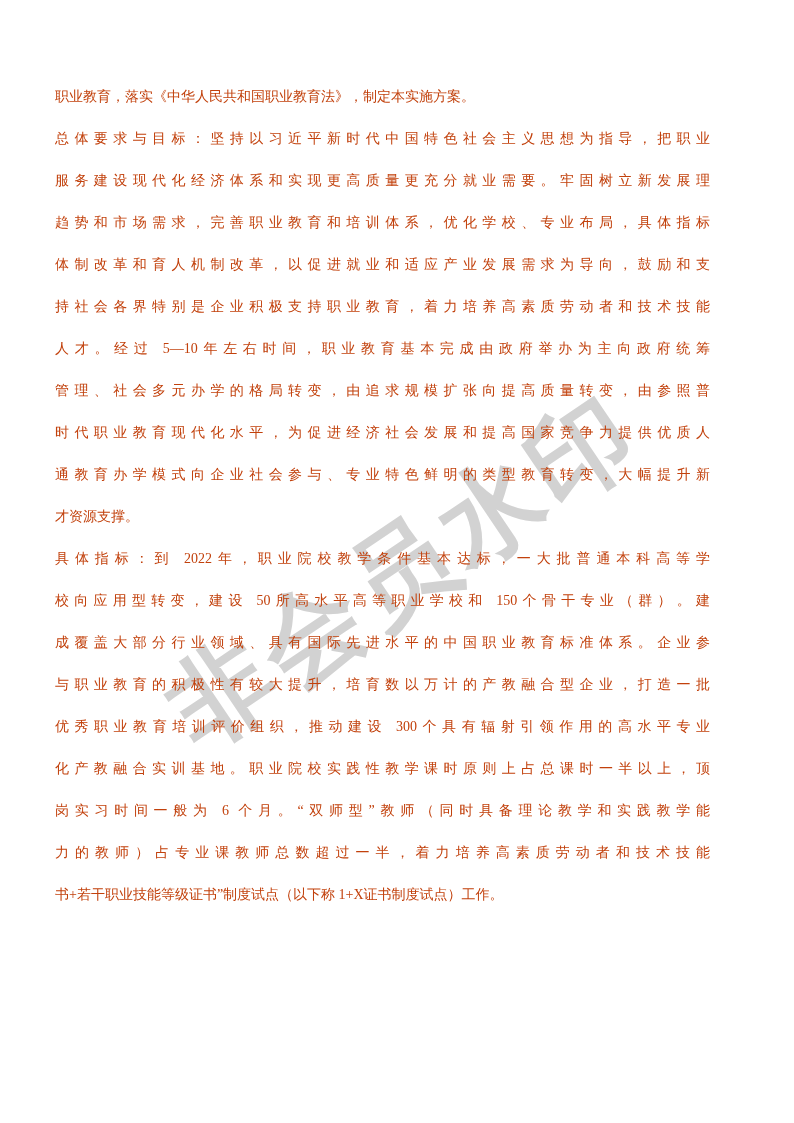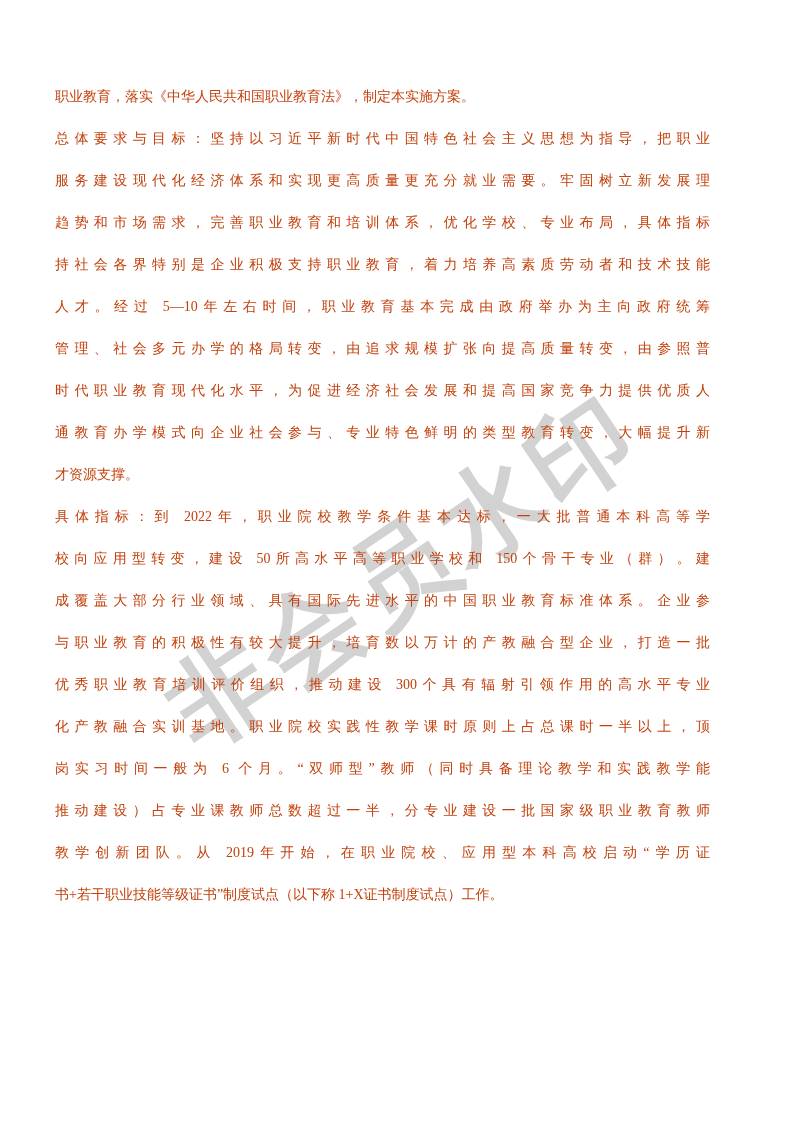--- a/index.html
+++ b/index.html
@@ -64,33 +64,33 @@
 <div class="page">
   <div class="watermark">非会员水印</div>
   <div class="doc" id="doc-body">
       <div class="doc-paragraph">
         <div class="doc-line para-end">职业教育，落实《中华人民共和国职业教育法》，制定本实施方案。</div>
       </div>
       <div class="doc-paragraph">
         <div class="doc-line">总体要求与目标：坚持以习近平新时代中国特色社会主义思想为指导，把职业</div>
         <div class="doc-line">服务建设现代化经济体系和实现更高质量更充分就业需要。牢固树立新发展理</div>
         <div class="doc-line">趋势和市场需求，完善职业教育和培训体系，优化学校、专业布局，具体指标</div>
+        <div class="doc-line">体制改革和育人机制改革，以促进就业和适应产业发展需求为导向，鼓励和支</div>
         <div class="doc-line">持社会各界特别是企业积极支持职业教育，着力培养高素质劳动者和技术技能</div>
         <div class="doc-line">人才。经过 5—10年左右时间，职业教育基本完成由政府举办为主向政府统筹</div>
         <div class="doc-line">管理、社会多元办学的格局转变，由追求规模扩张向提高质量转变，由参照普</div>
         <div class="doc-line">时代职业教育现代化水平，为促进经济社会发展和提高国家竞争力提供优质人</div>
         <div class="doc-line">通教育办学模式向企业社会参与、专业特色鲜明的类型教育转变，大幅提升新</div>
         <div class="doc-line para-end">才资源支撑。</div>
       </div>
       <div class="doc-paragraph">
         <div class="doc-line">具体指标：到 2022年，职业院校教学条件基本达标，一大批普通本科高等学</div>
         <div class="doc-line">校向应用型转变，建设 50所高水平高等职业学校和 150个骨干专业（群）。建</div>
         <div class="doc-line">成覆盖大部分行业领域、具有国际先进水平的中国职业教育标准体系。企业参</div>
         <div class="doc-line">与职业教育的积极性有较大提升，培育数以万计的产教融合型企业，打造一批</div>
         <div class="doc-line">优秀职业教育培训评价组织，推动建设 300个具有辐射引领作用的高水平专业</div>
         <div class="doc-line">化产教融合实训基地。职业院校实践性教学课时原则上占总课时一半以上，顶</div>
         <div class="doc-line">岗实习时间一般为 6 个月。“双师型”教师（同时具备理论教学和实践教学能</div>
-        <div class="doc-line">推动建设）占专业课教师总数超过一半，分专业建设一批国家级职业教育教师</div>
-        <div class="doc-line">教学创新团队。从 2019年开始，在职业院校、应用型本科高校启动“学历证</div>
+        <div class="doc-line">力的教师）占专业课教师总数超过一半，着力培养高素质劳动者和技术技能</div>
         <div class="doc-line para-end">书+若干职业技能等级证书”制度试点（以下称 1+X证书制度试点）工作。</div>
       </div>
     </div>
 </div>
 
 </body></html>

